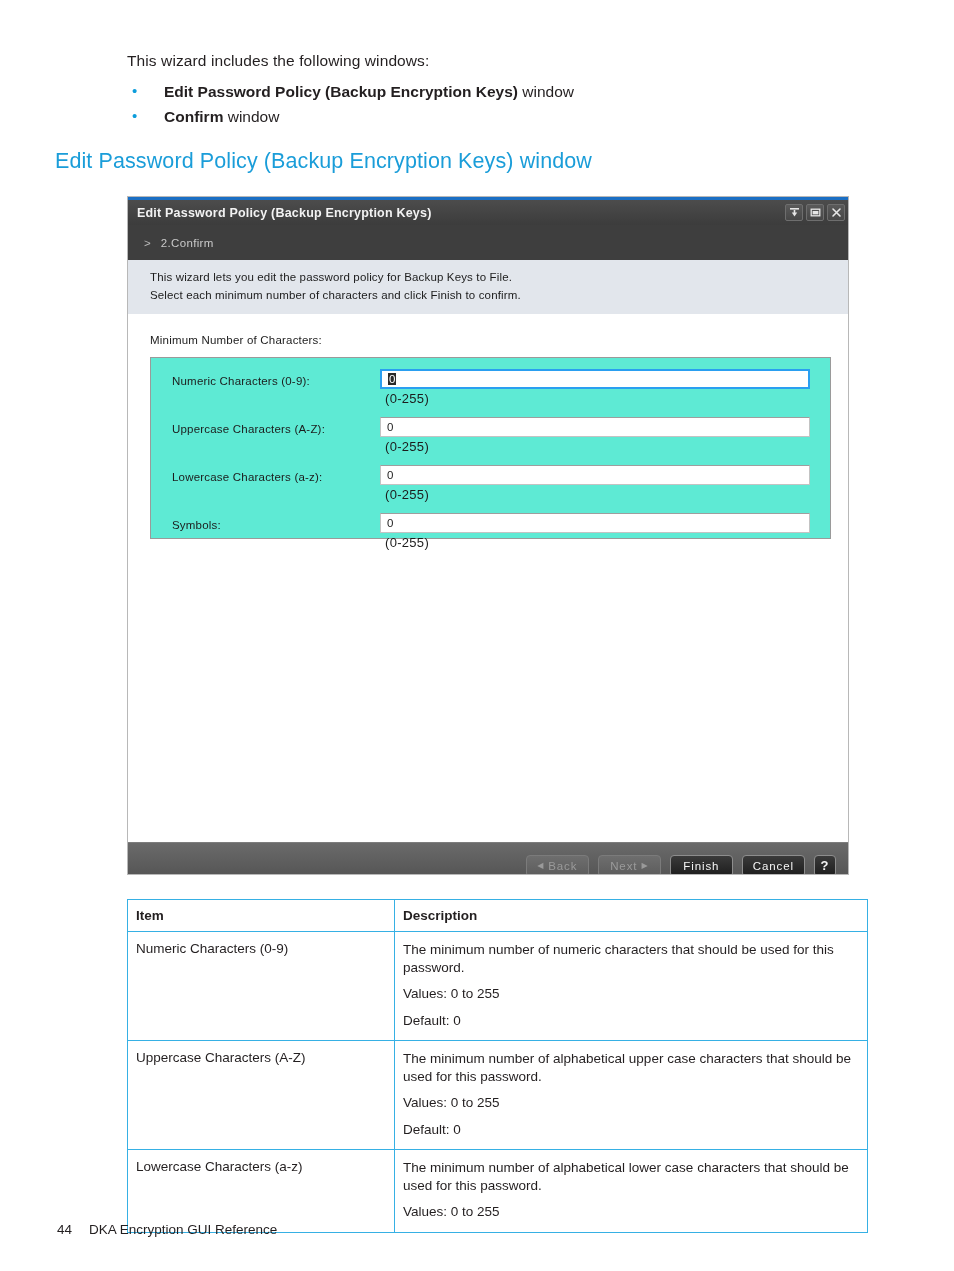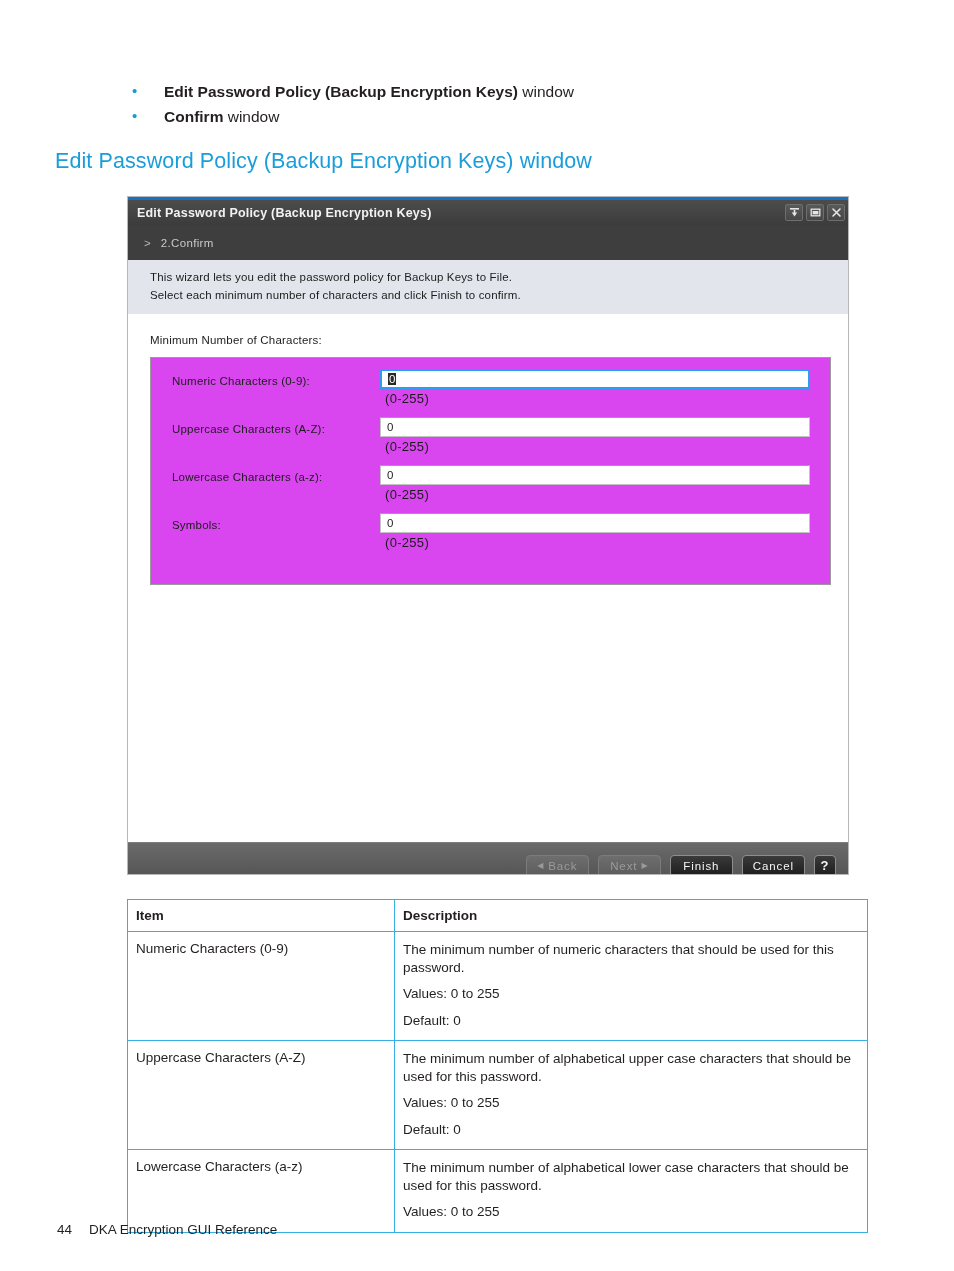--- a/index.html
+++ b/index.html
@@ -163,23 +163,23 @@
     top: 20px;
     font-size: 11.5px;
     color: #1c1c1c;
     letter-spacing: .2px;
   }
   .fieldset {
     position: absolute;
     left: 22px;
     top: 43px;
     width: 681px;
-    height: 228px;
+    height: 182px;
     border: 1px solid #9a9a9a;
-    background: #d946ef;
+    background: #5eead4;
     box-sizing: border-box;
   }
   .field-row {
     position: relative;
     height: 48px;
   }
   .field-label {
     position: absolute;
     left: 21px;
     top: 10px;
@@ -302,20 +302,21 @@
     font-size: 13.5px;
     color: #231f20;
   }
   .page-footer .num { margin-right: 17px; }
 </style>
 </head>
 <body>
 
 <div class="page">
 
+  <div class="intro-line">This wizard includes the following windows:</div>
 
   <div class="bullets">
     <div class="bullet-row">
       <span class="bullet-dot">•</span>
       <span class="bullet-text"><b>Edit Password Policy (Backup Encryption Keys)</b><span> window</span></span>
     </div>
     <div class="bullet-row">
       <span class="bullet-dot">•</span>
       <span class="bullet-text"><b>Confirm</b><span> window</span></span>
     </div>

